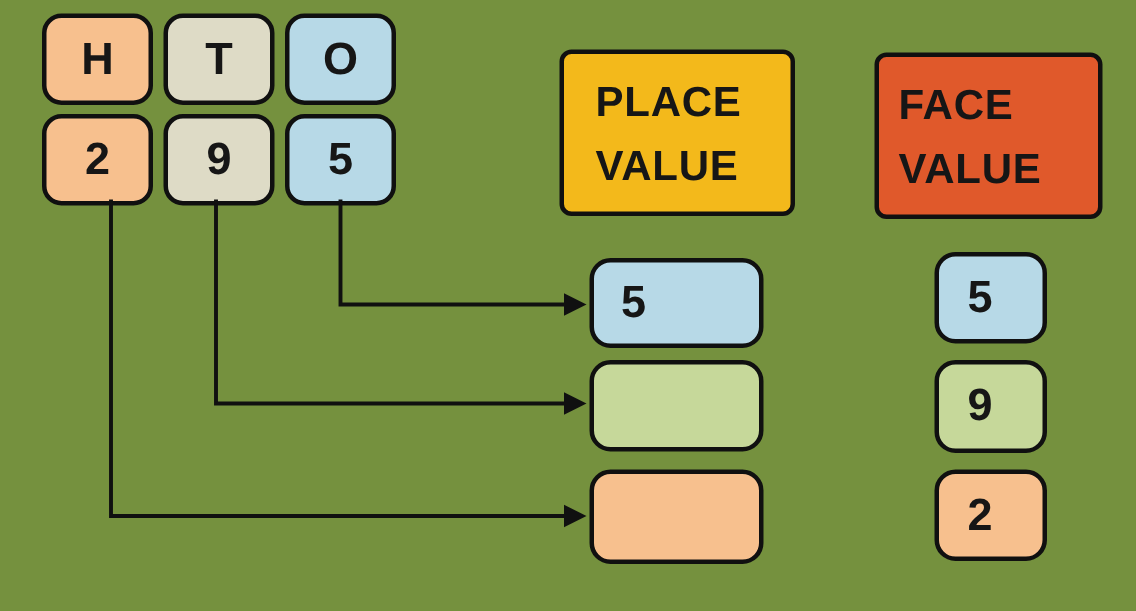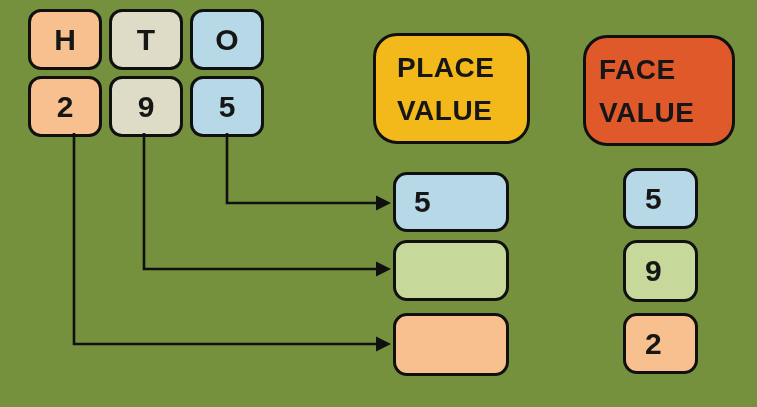--- a/index.html
+++ b/index.html
@@ -40,21 +40,21 @@
   }
   .r1 { top: 9px; }
   .r2 { top: 76px; }
   .col1 { left: 28px; }
   .col2 { left: 109px; }
   .col3 { left: 190px; }
 
   
   .header-pill {
     height: 111px;
-    border-radius: 24px;
+    border-radius: 8px;
     font-size: 28px;
     line-height: 43px;
     padding-left: 21px;
     padding-right: 10px;
     letter-spacing: 0.5px;
   }
   #place-header { left: 373px; top: 33px; width: 157px; }
   #face-header  { left: 583px; top: 35px; width: 152px; padding-left: 13px; }
 
   

